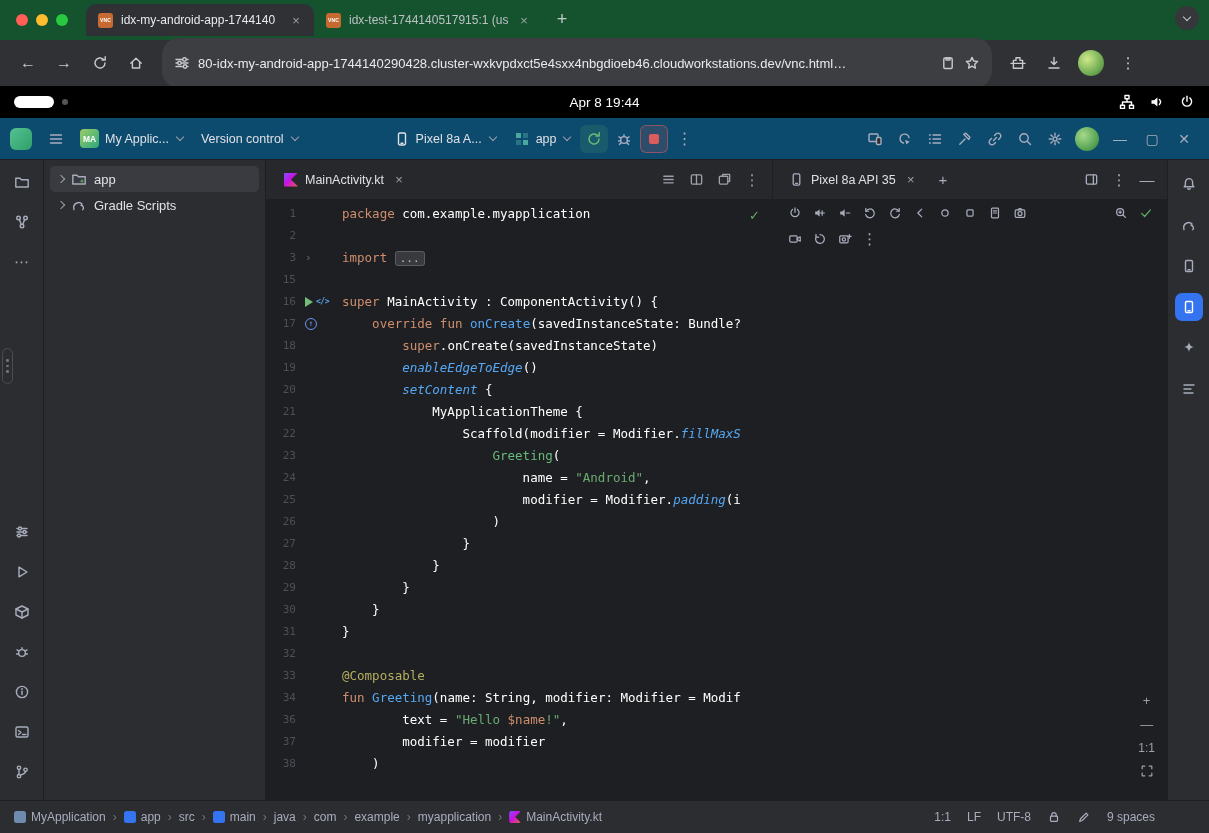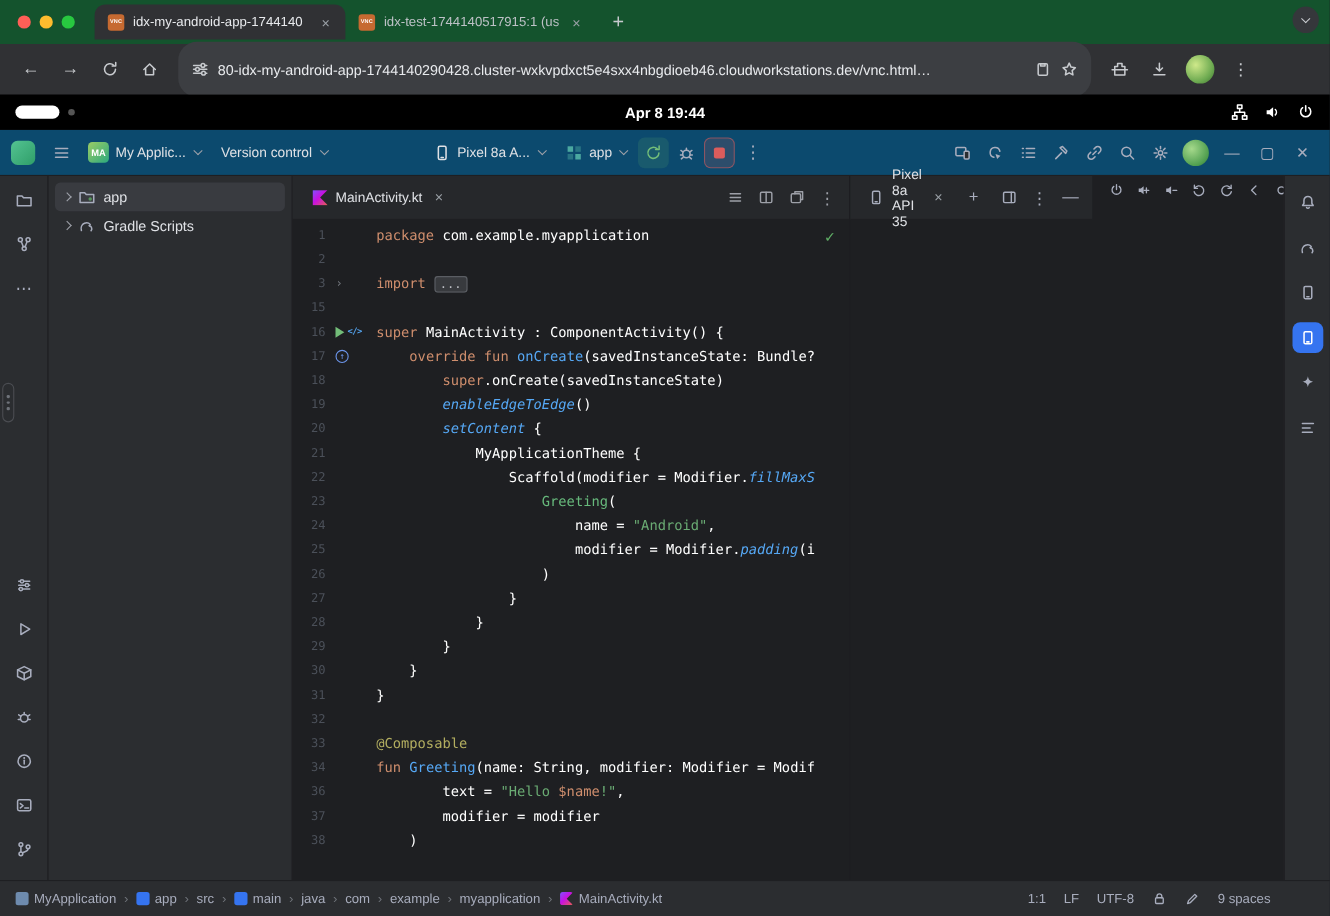--- a/index.html
+++ b/index.html
@@ -32,21 +32,21 @@
 .omnibox{flex:1;max-width:830px;height:50px;background:#3c3e42;border-radius:17px;display:flex;align-items:center;gap:8px;padding:0 12px;margin:0 6px}
 .url{flex:1;color:#e8eaed;font-size:13px;white-space:nowrap;overflow:hidden}
 .omnibox .ic{color:#c7cace}
 .avatar-chrome{width:26px;height:26px;border-radius:50%;background:radial-gradient(circle at 35% 35%,#cfe98a,#6aa84f 65%,#3e6b2f);margin:0 4px;flex:none}
 .kebab{font-size:15px;letter-spacing:0}
 
 
 .vncbar{height:32px;background:#000;position:relative;display:flex;align-items:center;padding:0 14px;color:#fff}
 .vnc-pill{width:40px;height:12px;border-radius:7px;background:#fff;display:inline-block}
 .vnc-dot{width:6px;height:6px;border-radius:50%;background:#555;margin-left:8px}
-.vnc-clock{position:absolute;left:50%;transform:translateX(-50%);font-size:13.5px;font-weight:bold;color:#fff}
+.vnc-clock{position:absolute;left:50%;transform:translateX(-50%);font-size:13.5px;font-weight:normal;color:#fff}
 .vnc-icons{margin-left:auto;display:flex;gap:14px;color:#fff}
 
 
 .ide-toolbar{height:42px;background:#0c4a6e;border-bottom:1px solid #1e1f22;display:flex;align-items:center;padding:0 10px;gap:2px;color:#dfe1e5}
 .as-logo{width:22px;height:22px;border-radius:6px;background:linear-gradient(135deg,#54c392,#2f9e69);margin-right:8px;flex:none}
 .tbtn{height:28px;min-width:28px;border-radius:6px;display:inline-flex;align-items:center;justify-content:center;color:#a8adbd;padding:0 4px}
 .widget{display:inline-flex;align-items:center;gap:6px;height:28px;border-radius:6px;padding:0 8px;font-size:12.5px;color:#dfe1e5}
 .widget .chev{color:#9da0a8;margin-left:2px}
 .ma-badge{width:19px;height:19px;border-radius:4px;background:linear-gradient(135deg,#9ccc65,#2ba97e);color:#fff;font-size:8.5px;font-weight:bold;display:inline-flex;align-items:center;justify-content:center}
 .runbtn{background:rgba(94,175,103,.16)}
@@ -92,21 +92,21 @@
 .c-it{color:#56a8f5;font-style:italic}.c-st{color:#6aab73}.c-cp{color:#67b97c}
 .c-an{color:#b3ae60}.c-tm{color:#cf8e6d}
 .c-fold{color:#bcbec4;background:#383a3e;border:1px solid #5a5d63;border-radius:3px;padding:0 4px;font-size:11px}
 .g-run{width:0;height:0;border-left:8px solid #73bd79;border-top:5px solid transparent;border-bottom:5px solid transparent}
 .g-code{color:#56a8f5;font-size:8px;font-weight:bold;letter-spacing:-.5px}
 .g-ovr{width:12px;height:12px;border:1.2px solid #6c95eb;border-radius:50%;color:#6c95eb;font-size:8px;display:inline-flex;align-items:center;justify-content:center}
 .g-fold{color:#6f737a;font-size:11px}
 .inspect-ok{position:absolute;top:8px;right:12px;color:#5fad65;font-size:13px}
 
 
-.dev-col{width:395px;background:#1e1f22;border-left:1px solid #1e1f22;display:flex;}
+.dev-col{width:395px;background:#1e1f22;border-left:1px solid #1e1f22;display:flex;flex-direction:column}
 .dtabbar{height:40px;background:#26282b;border-bottom:1px solid #1e1f22;display:flex;align-items:center;padding:0 8px;gap:4px;color:#dfe1e5;font-size:12.5px}
 .dtab{display:flex;align-items:center;gap:7px;padding:0 8px;height:40px}
 .dtab .ic{color:#a8adbd}
 .dtoolbar{height:26px;display:flex;align-items:center;gap:2px;padding:0 10px;color:#a8adbd}
 .dtoolbar .sic{width:23px;height:22px}
 .dcontent{position:relative;flex:1}
 .phone{position:absolute;left:73px;top:10px;width:250px;height:530px;background:#0b0b0c;border:2px solid #3a3b3e;border-radius:30px;padding:8px}
 .phone-screen{position:relative;width:100%;height:100%;background:#fbf9fd;border-radius:22px;overflow:hidden}
 .dclock{position:absolute;left:13px;top:7px;font-size:7.5px;font-weight:bold;color:#1b1b1b}
 .dcam{position:absolute;left:50%;top:13px;transform:translateX(-50%);width:10px;height:10px;border-radius:50%;background:#101010}

